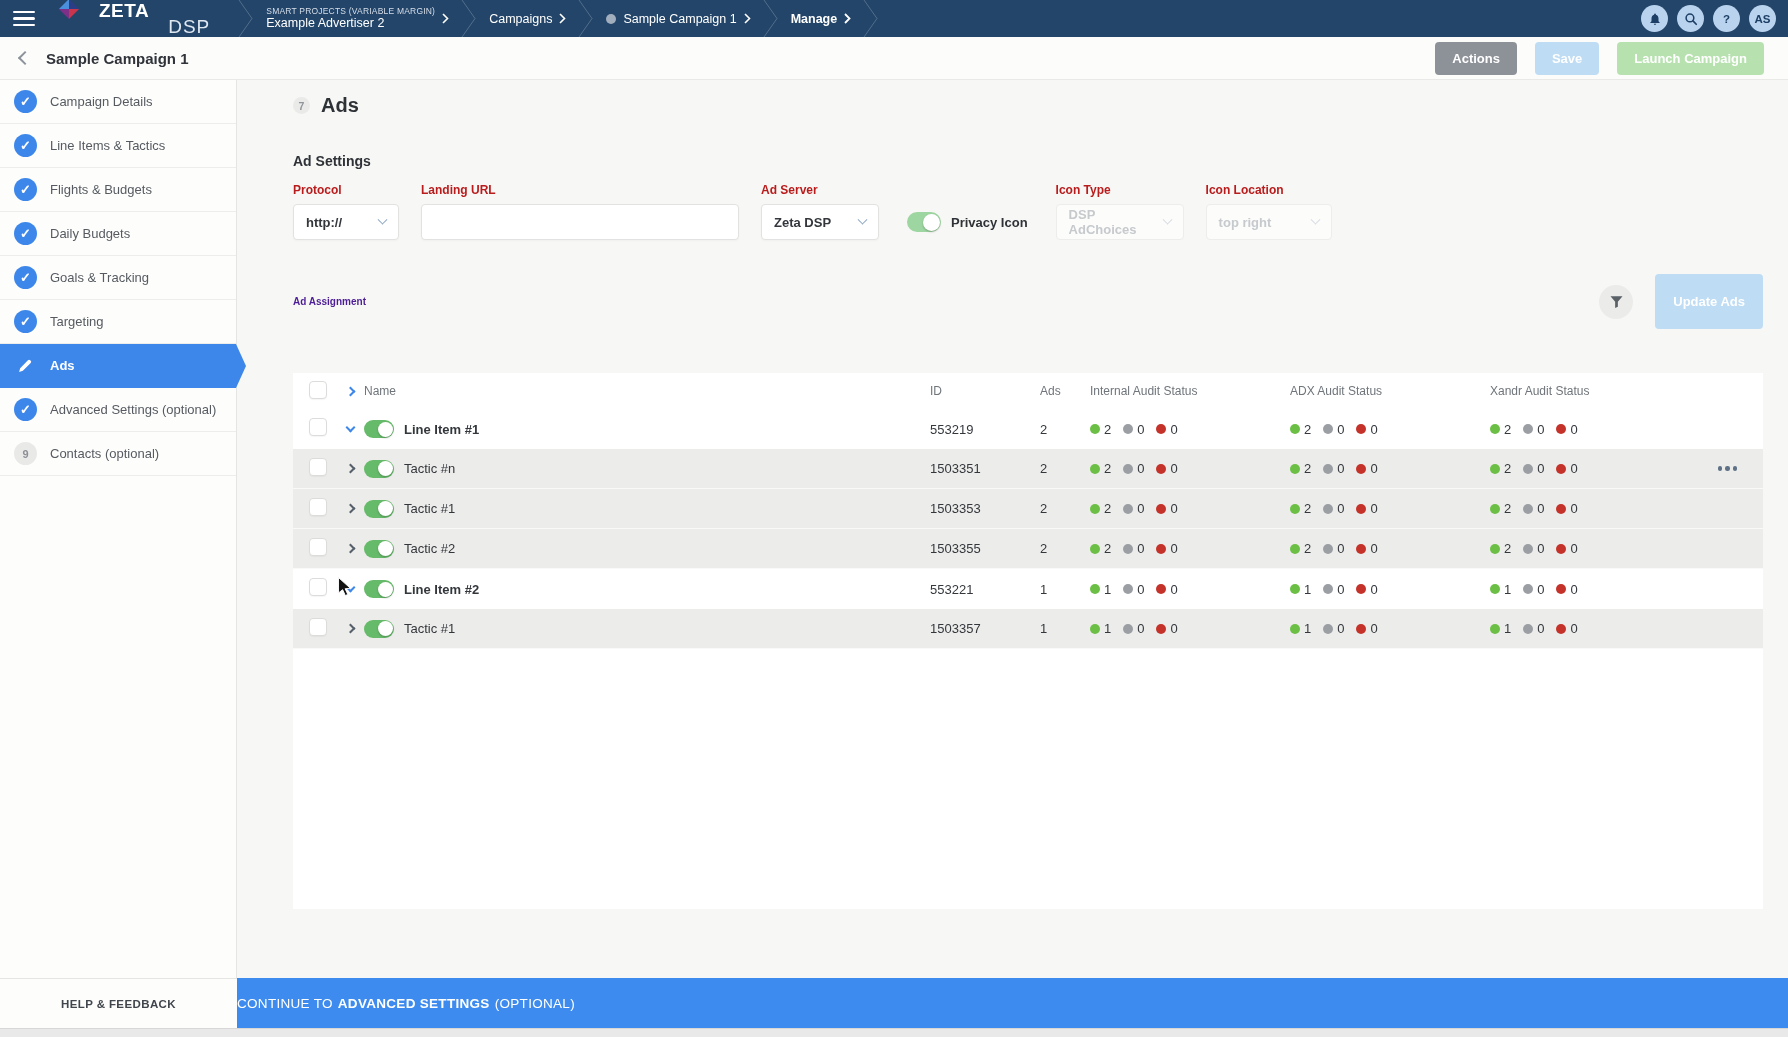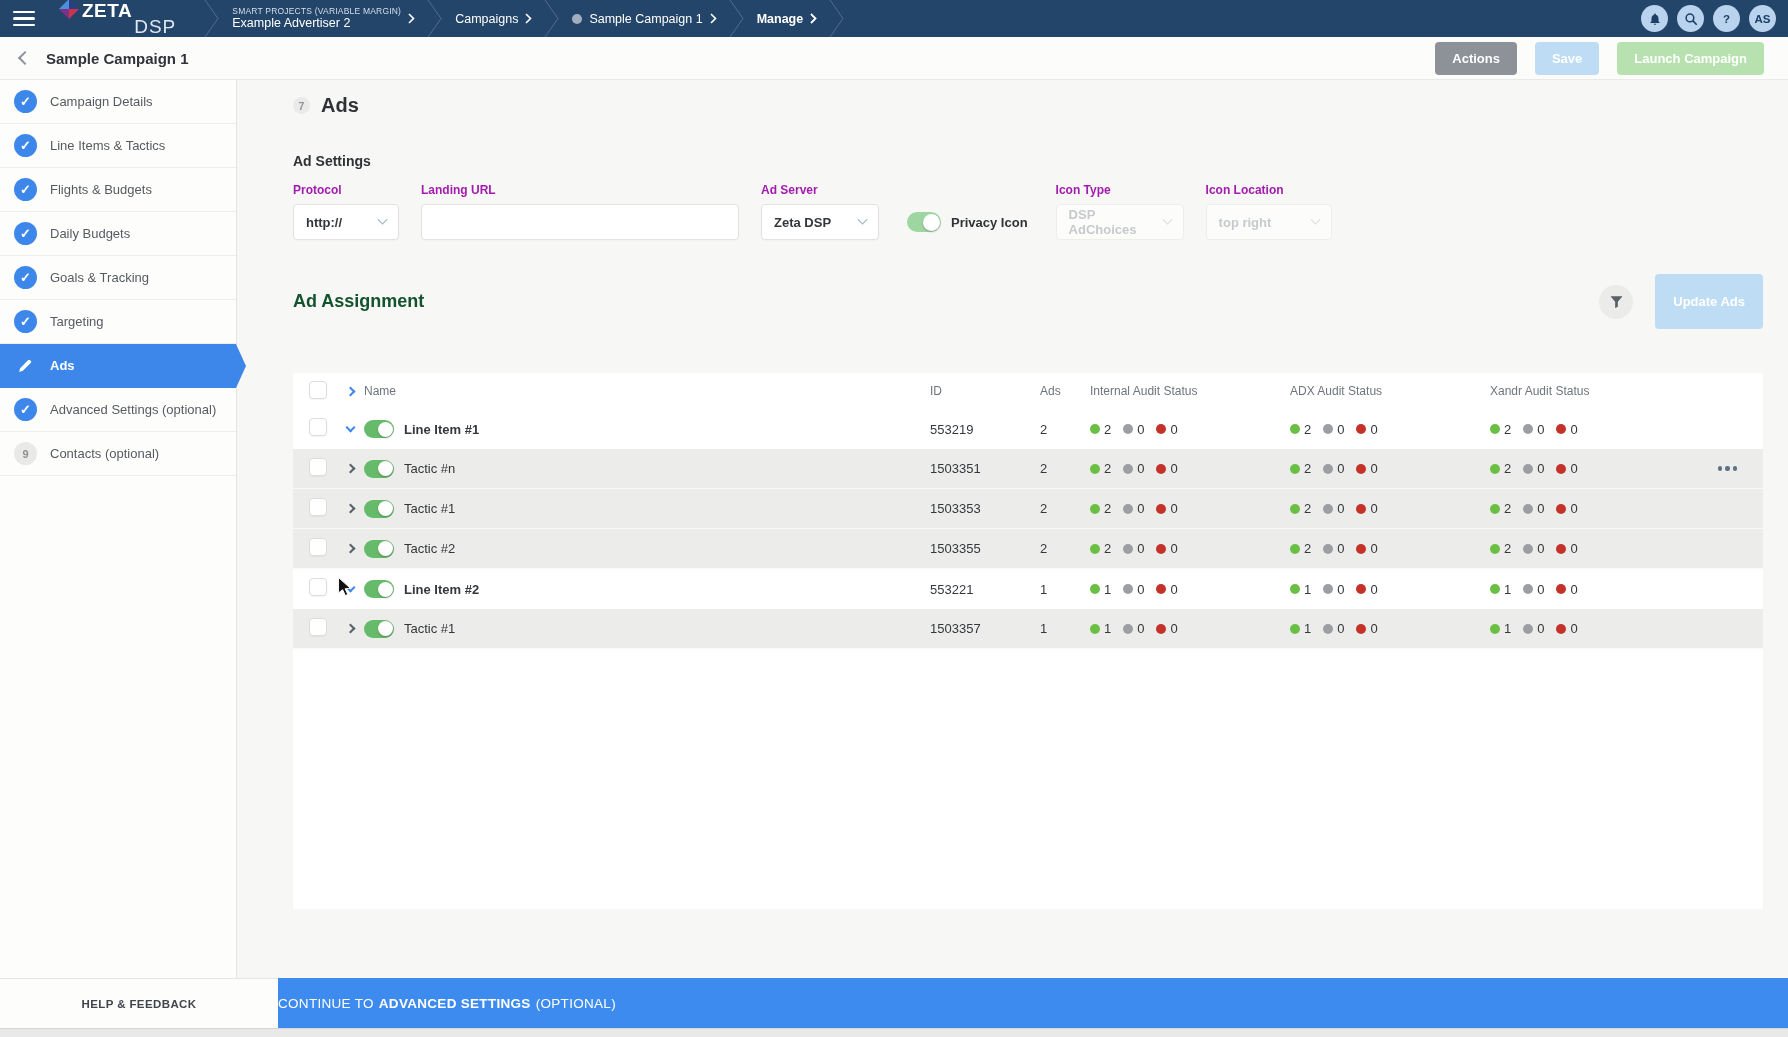--- a/index.html
+++ b/index.html
@@ -3,21 +3,21 @@
 <meta charset="utf-8">
 <style>
   * { box-sizing: border-box; margin: 0; padding: 0; }
   html,body { width:1788px; height:1037px; overflow:hidden; }
   body { font-family:"Liberation Sans", sans-serif; background:#f7f7f5; position:relative; }
 
   
   .topnav { height:37px; background:var(--topnav-bg,#234569); display:flex; align-items:stretch; color:#fff; }
   .hamburger { width:46px; display:flex; flex-direction:column; justify-content:center; gap:4px; padding-left:13px; cursor:pointer; }
   .hamburger i { display:block; width:22px; height:2.5px; background:#fff; border-radius:2px; }
-  .brand { display:flex; align-items:center; gap:2px; padding:0 28px 16px 12px; cursor:pointer;justify-content:center; }
+  .brand { display:flex; align-items:center; gap:19px; padding:0 28px 16px 12px; cursor:pointer;justify-content:center; }
   .brand .zeta { font-weight:bold; font-size:19px; letter-spacing:.5px; }
   .brand .dsp  { font-size:19px; font-weight:normal; color:#dfe7f1; letter-spacing:1px;margin-top:32px; }
   .crumbs { display:flex; align-items:stretch; flex:1; }
   .crumb { display:flex; align-items:center; gap:7px; padding:0 12px; cursor:pointer; }
   .crumb .stack { display:flex; flex-direction:column; line-height:1.2; }
   .eyebrow { font-size:8.5px; letter-spacing:.2px; color:#d6deea; white-space:nowrap; }
   .crumb-label { font-size:12.5px; color:#fff; white-space:nowrap; }
   .crumb.bold .crumb-label { font-weight:bold; }
   .crumb-dot { width:10px; height:10px; border-radius:50%; background:#b7c1cd; opacity:.85; }
   .sep { display:flex; align-items:stretch; }
@@ -46,41 +46,41 @@
   .step.active::after { content:""; position:absolute; right:-10px; top:0; border-top:22px solid transparent; border-bottom:22px solid transparent; border-left:10px solid var(--accent,#3e87ea); }
 
   .main { flex:1; display:flex; flex-direction:column; padding:0 25px 0 56px; overflow:hidden; }
   .stephead { display:flex; align-items:center; gap:11px; margin-top:14px; }
   .stepnum { width:17px; height:17px; border-radius:50%; background:#eaeae8; color:#90959b; font-size:10.5px; font-weight:bold; display:flex; align-items:center; justify-content:center; }
   .h-ads { font-size:20px; font-weight:bold; color:#2e3237; }
 
   .section-label { font-size:14px; font-weight:bold; color:#2e3237; margin-top:36px; }
   .form-row { display:flex; gap:22px; margin-top:14px; align-items:flex-end; }
   .fgroup { display:flex; flex-direction:column; }
-  .flabel { font-size:12px; font-weight:bold; color:#a21caf; margin-bottom:7px; }
+  .flabel { font-size:12px; font-weight:bold; color:#b91c1c; margin-bottom:7px; }
   .field { height:36px; border:1px solid #e2e2e0; border-radius:4px; background:#fff; display:flex; align-items:center; padding:0 12px; font-size:13px; font-weight:bold; color:#33373c; box-shadow:0 1px 2px rgba(0,0,0,0.03); }
   .select { justify-content:space-between; gap:10px; cursor:pointer; }
   .selchev { width:7px; height:7px; border-right:1.8px solid #8fa9c4; border-bottom:1.8px solid #8fa9c4; transform:rotate(45deg) translate(-2px,-2px); flex:none; }
   .w-protocol { width:106px; }
   .w-landing  { width:318px; }
   .w-server   { width:118px; }
   .w-itype    { width:128px; }
   .w-iloc     { width:126px; }
   .finput { border:none; outline:none; width:100%; height:100%; font-family:inherit; font-size:13px; color:#33373c; background:transparent; }
   .field.disabled { color:#c6cacd; background:#fcfcfb; border-color:#ededeb; box-shadow:none; cursor:default; }
   .field.disabled .selchev { border-color:#d7dde3; }
   .privacy { display:flex; align-items:center; gap:10px; height:36px; margin:0 6px; }
   .privacy-label { font-size:13px; font-weight:bold; color:#2f3338; }
   .toggle { width:34px; height:20px; border-radius:10px; background:#9ed6a2; position:relative; cursor:pointer; flex:none; }
   .toggle::after { content:""; position:absolute; right:1.5px; top:1.5px; width:17px; height:17px; border-radius:50%; background:#fff; box-shadow:0 1px 2px rgba(0,0,0,.25); }
   .toggle.sm { width:30px; height:18px; border-radius:9px; background:var(--toggle-green,#66bb6a); }
   .toggle.sm::after { width:15px; height:15px; }
 
   .assign-row { display:flex; align-items:center; margin-top:34px; }
-  .h-assign { font-size:18px; font-weight:bold; color:#14532d; }
+  .h-assign { font-size:10px; font-weight:bold; color:#4c1d95; }
   .assign-right { margin-left:auto; display:flex; align-items:center; gap:22px; }
   .filter-circ { width:34px; height:34px; border-radius:50%; background:#ebebe9; display:flex; align-items:center; justify-content:center; cursor:pointer; }
   .btn.update { background:#bedcf3; padding:20px 18px; cursor:default; }
 
   
   .tablecard { background:#fff; margin-top:44px; height:536px; }
   .trow { display:grid; grid-template-columns:44px 593px 110px 50px 200px 200px 180px 1fr; align-items:center; height:40px; }
   .trow.thead { height:36px; }
   .thead .cell { font-size:12px; color:#6f757b; font-weight:normal; }
   .c-check { padding-left:16px; }
@@ -100,21 +100,21 @@
   .dot.g { background:var(--status-green,#6cbf45); }
   .dot.n { background:var(--status-gray,#9b9fa4); }
   .dot.r { background:var(--status-red,#c43229); }
   .dval { font-size:13px; color:#34383d; margin-left:4px; }
   .c-more { display:flex; justify-content:flex-end; padding-right:26px; }
   .kebab { display:flex; gap:3px; cursor:pointer; }
   .kebab i { width:4.5px; height:4.5px; border-radius:50%; background:#5e7187; display:block; }
 
   
   .footer { height:50px; display:flex; }
-  .help { width:278px; background:#fdfdfc; border-top:1px solid #e5e5e3; display:flex; align-items:center; justify-content:center; font-size:11.5px; font-weight:bold; letter-spacing:.4px; color:#41464c; cursor:pointer; }
+  .help { width:237px; background:#fdfdfc; border-top:1px solid #e5e5e3; display:flex; align-items:center; justify-content:center; font-size:11.5px; font-weight:bold; letter-spacing:.4px; color:#41464c; cursor:pointer; }
   .continue { flex:1; background:var(--footer-blue,#3d8bee); color:#fff; display:flex; align-items:center; font-size:13.5px; letter-spacing:.3px; cursor:pointer; gap:5px; }
   .continue b { font-weight:bold; }
   .scrollstrip { height:9px; background:#e9e9e9; border-top:1px solid #d7d7d7; }
   .cursor { position:absolute; left:337px; top:577px; z-index:50; pointer-events:none; }
 </style>
 </head>
 <body>
 
 <header class="topnav">
   <div class="hamburger">

